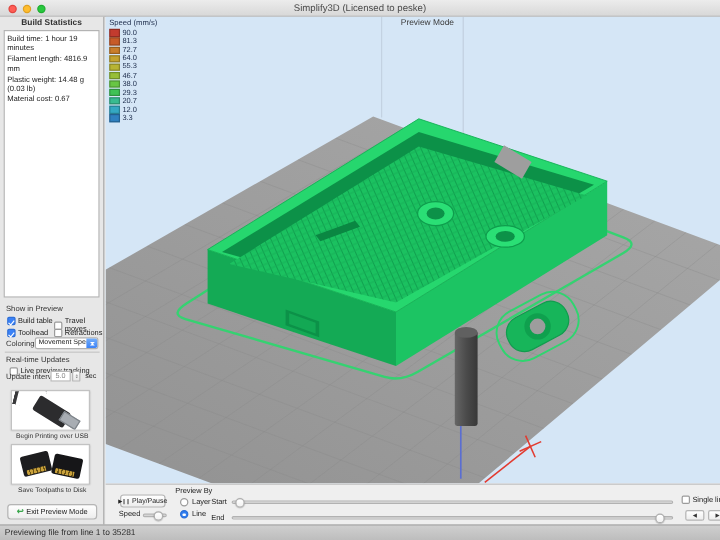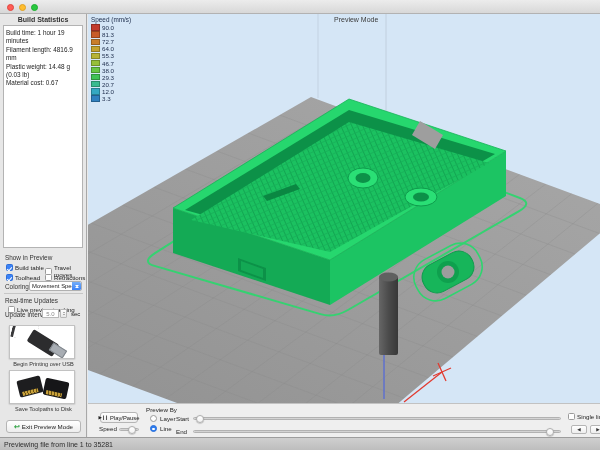--- a/index.html
+++ b/index.html
@@ -107,20 +107,21 @@
 <body>
 
 <div class="window">
 
   <div class="titlebar">
     <div class="lights">
       <div class="light red"></div>
       <div class="light yellow"></div>
       <div class="light green"></div>
     </div>
+    <div class="win-title">Simplify3D (Licensed to peske)</div>
   </div>
 
   <div class="left-panel">
     <div class="panel-title">Build Statistics</div>
     <div class="stats-box">
       <div>Build time: 1 hour 19 minutes</div>
       <div>Filament length: 4816.9 mm</div>
       <div>Plastic weight: 14.48 g (0.03 lb)</div>
       <div>Material cost: 0.67</div>
     </div>

